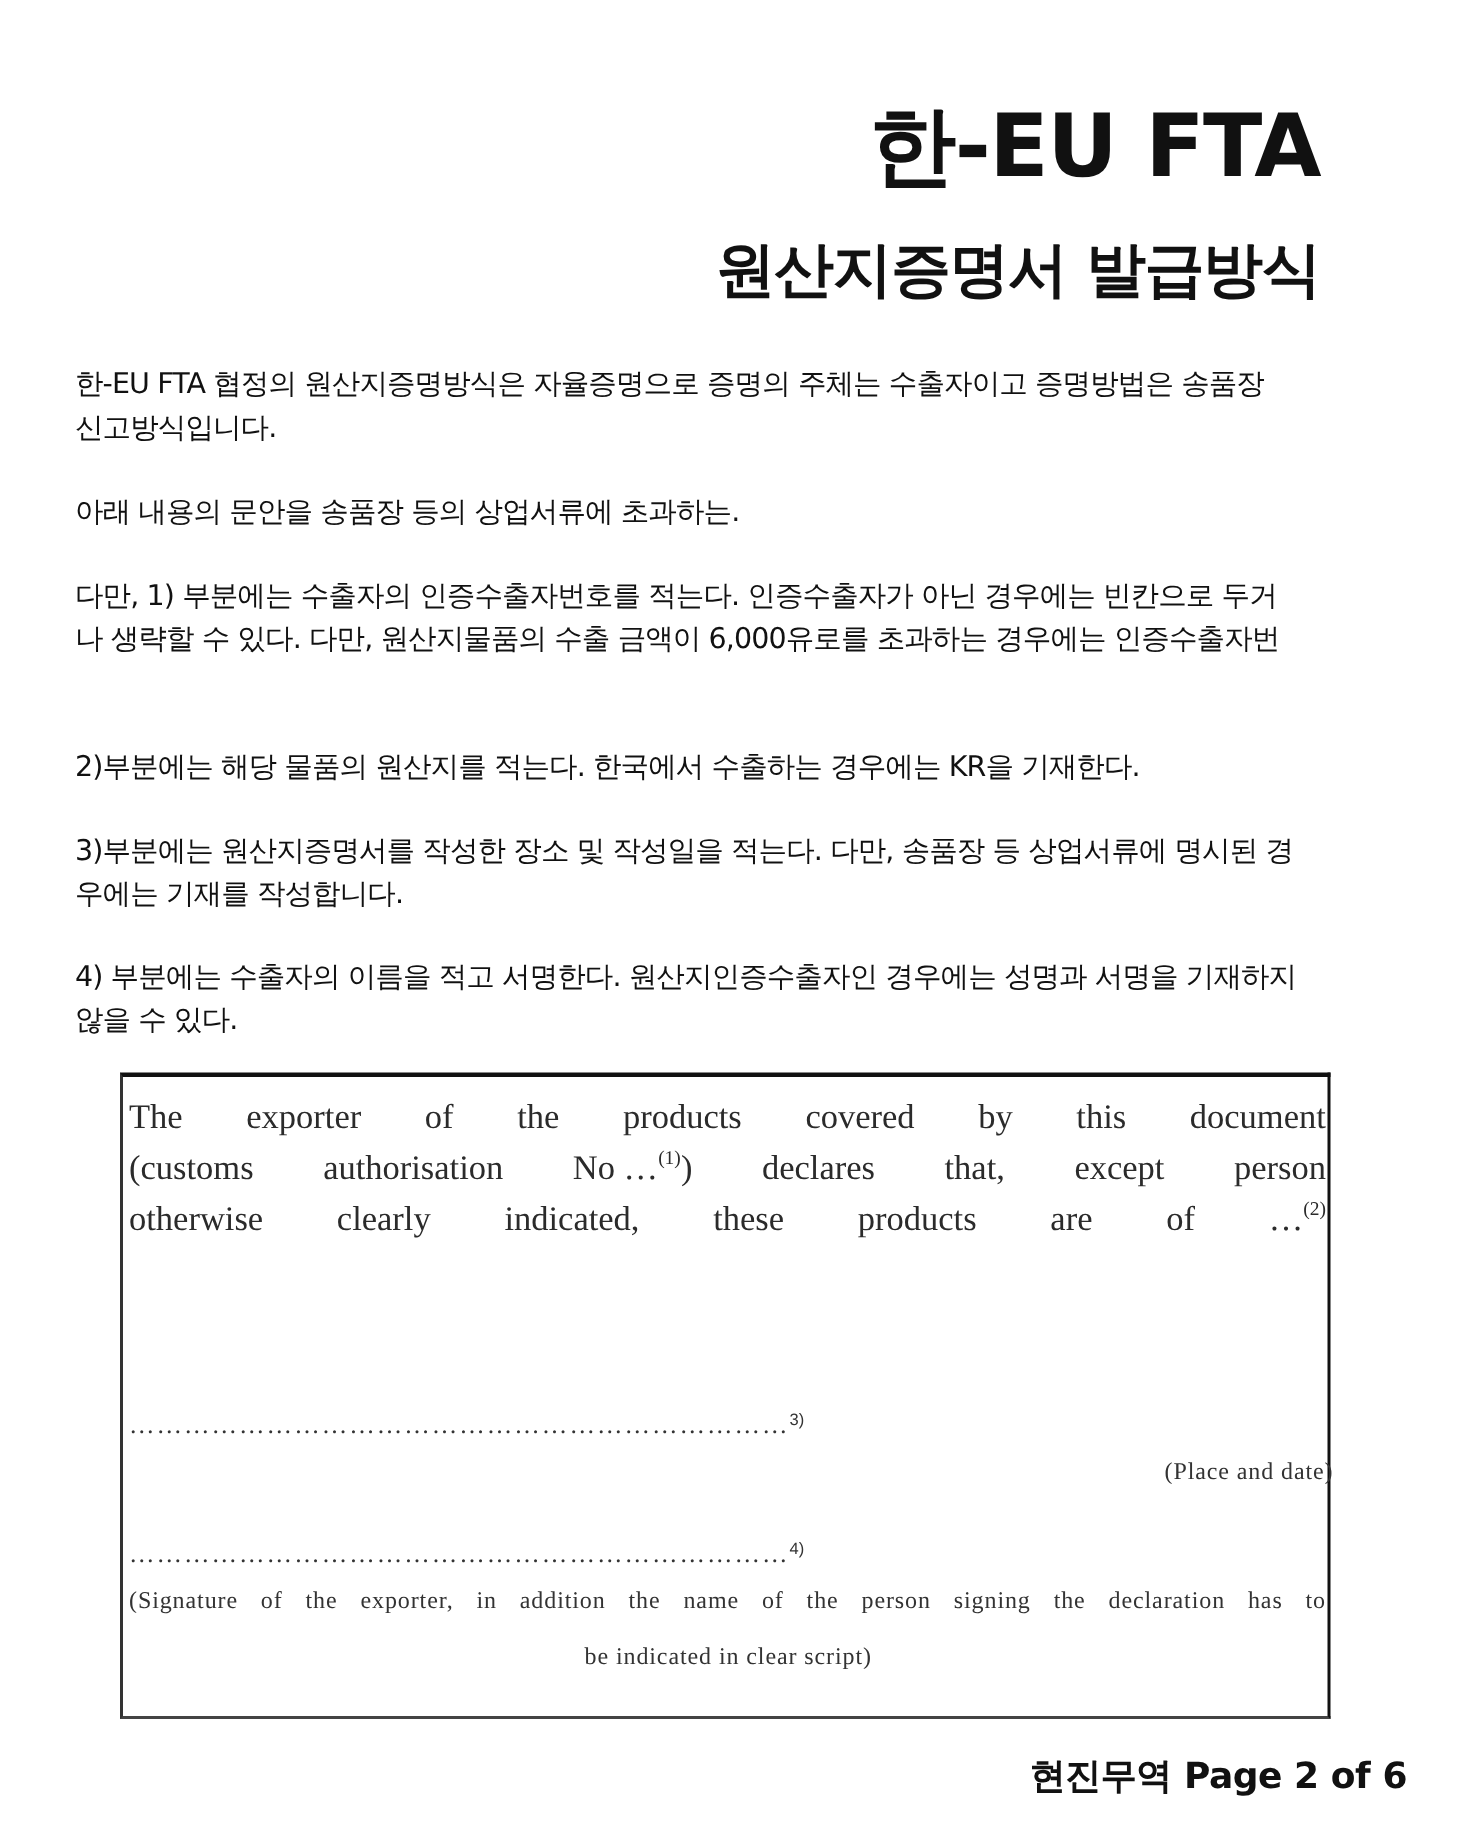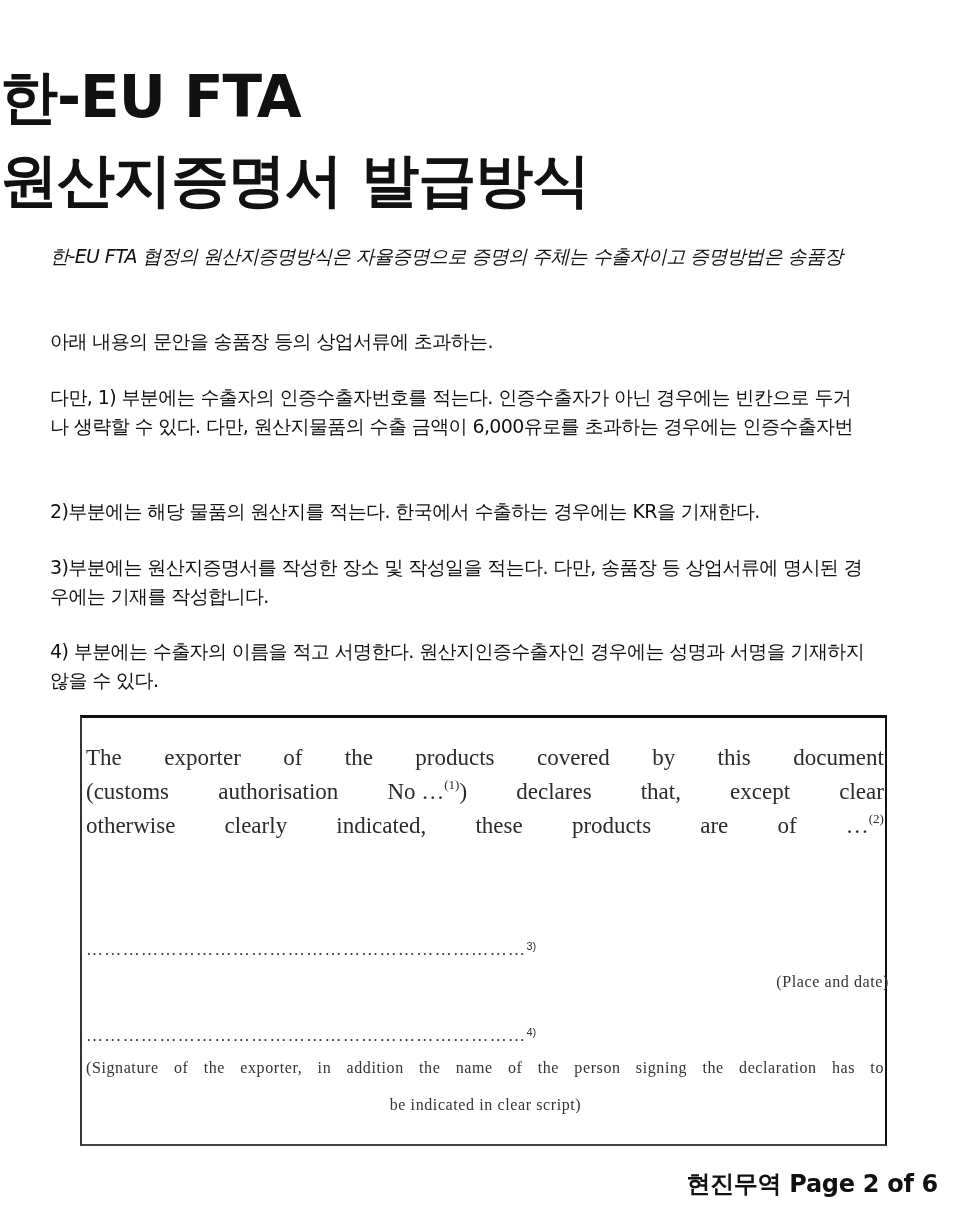--- a/index.html
+++ b/index.html
@@ -12,28 +12,28 @@
     height: 1225px;
     position: relative;
     overflow: hidden;
     color: #111111;
     font-family: "DejaVu Sans", "Liberation Sans", sans-serif;
   }
   .title {
     position: absolute;
     left: 0;
     width: 880px;
-    text-align: left;
+    text-align: right;
     font-family: "DejaVu Sans", sans-serif;
     font-weight: bold;
     color: #111111;
     letter-spacing: -1px;
   }
   .title-line-1 { top: 62px; font-size: 58px; line-height: 70px; }
-  .title-line-2 { top: 145px; font-size: 58px; line-height: 70px; }
+  .title-line-2 { top: 145px; font-size: 40px; line-height: 70px; }
 
   .para {
     position: absolute;
     left: 50px;
     width: 880px;
     font-size: 19px;
     line-height: 29px;
     color: #111111;
     letter-spacing: -0.6px;
     margin: 0;
@@ -51,21 +51,21 @@
     border-right: 2px solid #111;
     border-bottom: 2px solid #444;
     border-top: 3px solid #111;
     box-sizing: border-box;
     font-family: "DejaVu Serif", "Liberation Serif", serif;
     color: #222;
   }
   .decl-text {
     position: absolute;
     left: 4px;
-    top: 23px;
+    top: 10px;
     width: 798px;
     font-size: 23px;
     line-height: 34px;
     font-family: "Liberation Serif", serif;
     color: #2b2b2b;
   }
   .decl-text .dl {
     display: flex;
     justify-content: space-between;
     white-space: nowrap;
@@ -117,22 +117,23 @@
     letter-spacing: -0.3px;
     white-space: nowrap;
   }
 </style>
 </head>
 <body>
 
 <h1 class="title title-line-1" style="margin:0;">한-EU FTA</h1>
 <h1 class="title title-line-2" style="margin:0;">원산지증명서 발급방식</h1>
 
-<div class="para" style="top:242px;font-style:italic;">
+<div class="para" style="top:242px;">
   <span class="ln">한-EU FTA 협정의 원산지증명방식은 자율증명으로 증명의 주체는 수출자이고 증명방법은 송품장</span>
+  <span class="ln">신고방식입니다.</span>
 </div>
 
 <div class="para" style="top:327px;">
   <span class="ln">아래 내용의 문안을 송품장 등의 상업서류에 초과하는.</span>
 </div>
 
 <div class="para" style="top:383px;">
   <span class="ln">다만, 1) 부분에는 수출자의 인증수출자번호를 적는다. 인증수출자가 아닌 경우에는 빈칸으로 두거</span>
   <span class="ln">나 생략할 수 있다. 다만, 원산지물품의 수출 금액이 6,000유로를 초과하는 경우에는 인증수출자번</span>
 </div>
@@ -164,21 +165,21 @@
       <span>this</span>
       <span>document</span>
     </div>
     <div class="dl">
       <span>(customs</span>
       <span>authorisation</span>
       <span><span>No …</span><sup>(1)</sup><span>)</span></span>
       <span>declares</span>
       <span>that,</span>
       <span>except</span>
-      <span>clear</span>
+      <span>person</span>
     </div>
     <div class="dl">
       <span>otherwise</span>
       <span>clearly</span>
       <span>indicated,</span>
       <span>these</span>
       <span>products</span>
       <span>are</span>
       <span>of</span>
       <span><span>…</span><sup>(2)</sup></span>

